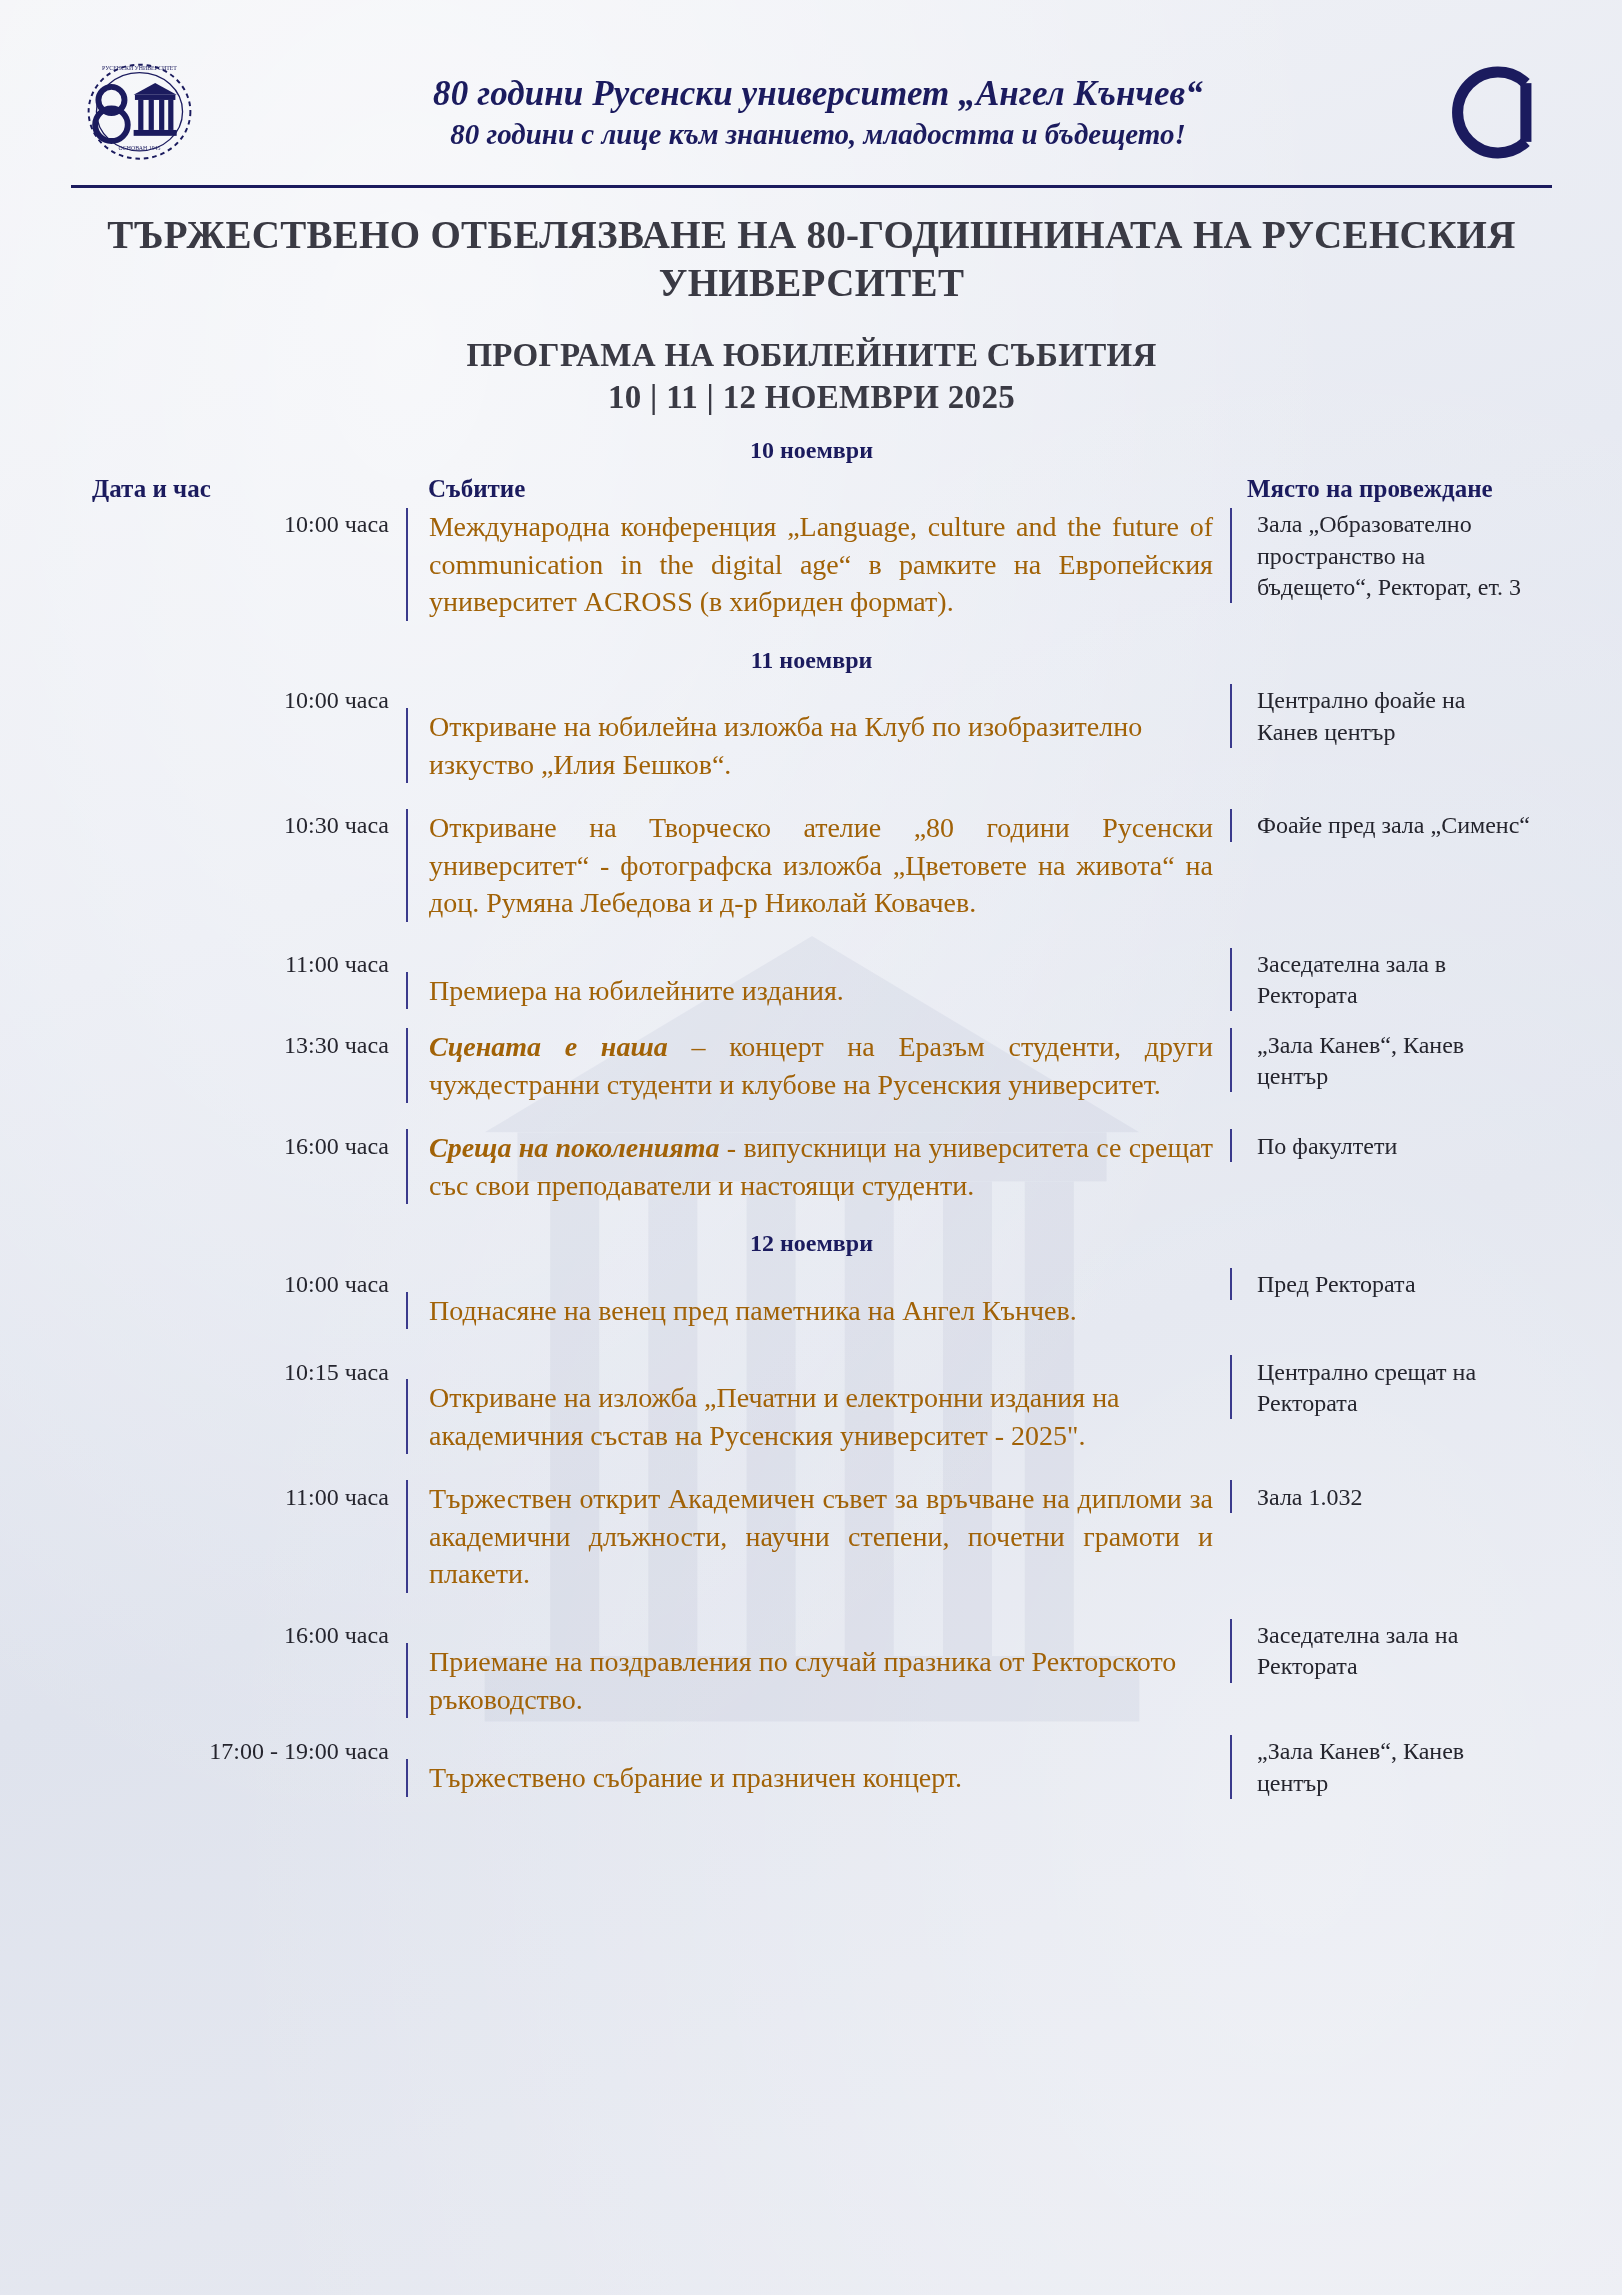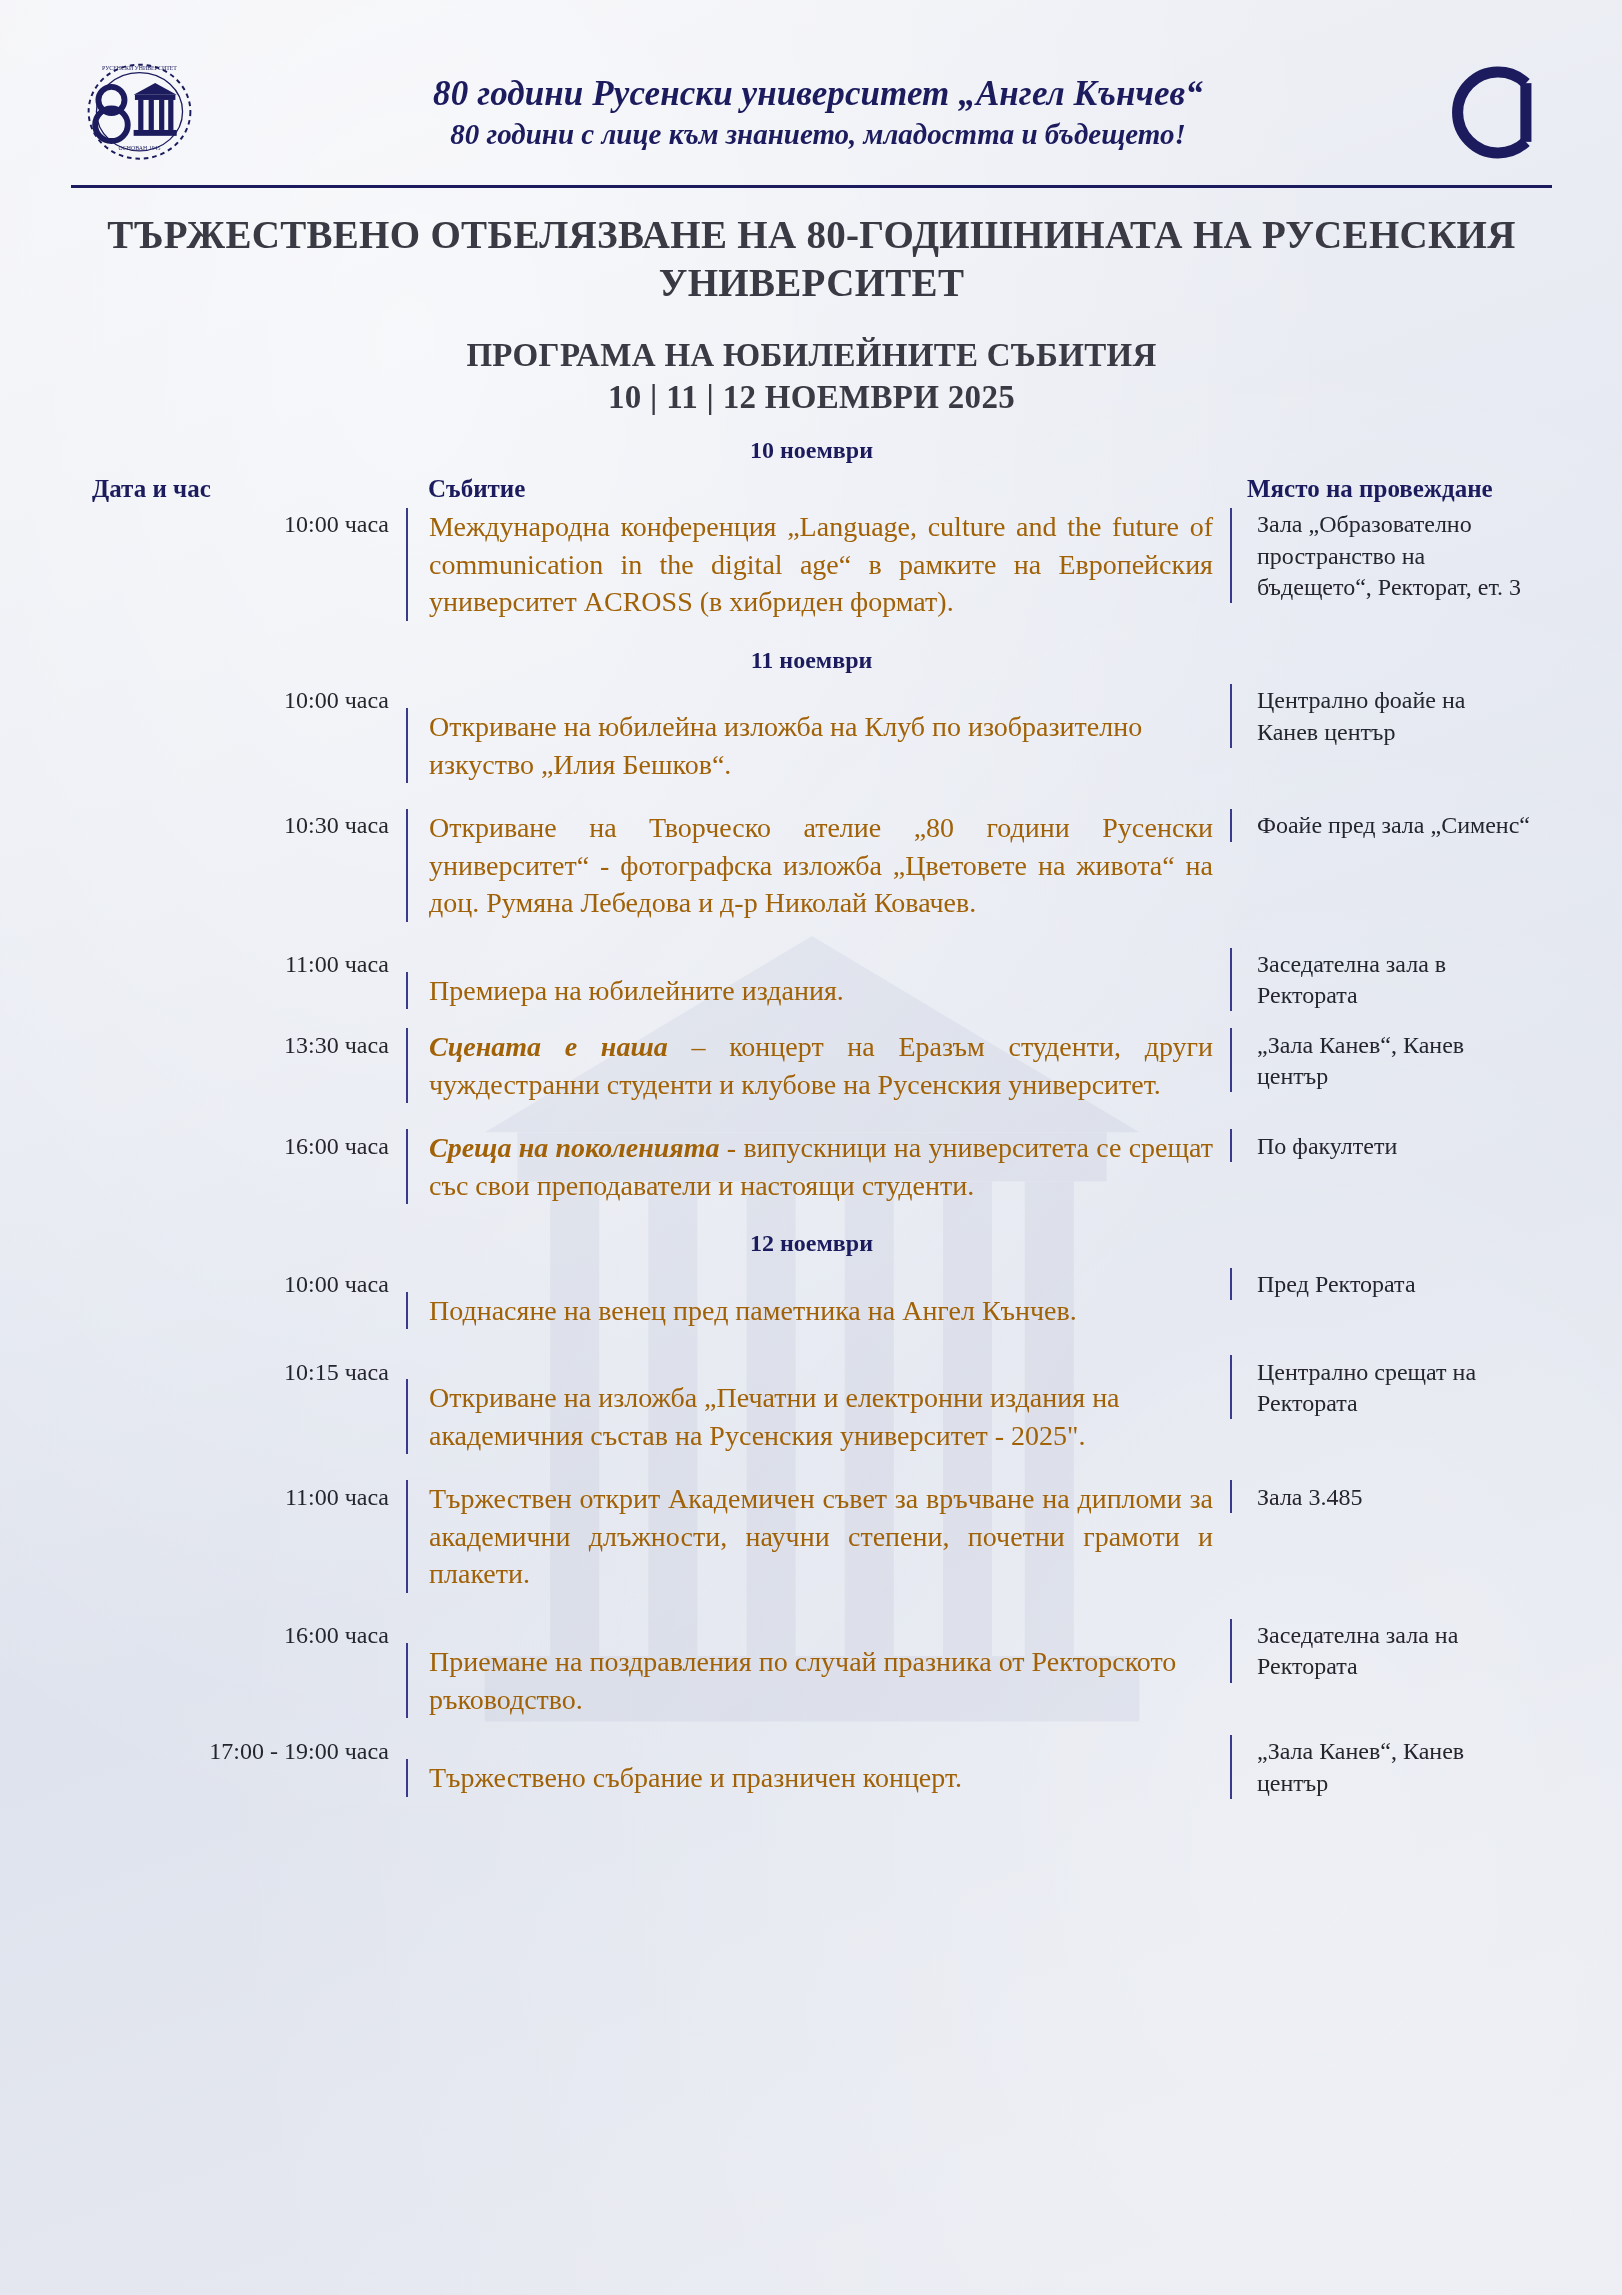--- a/index.html
+++ b/index.html
@@ -334,21 +334,21 @@
 
       <div class="row no-justify">
         <div class="c-time">10:15 часа</div>
         <div class="c-event">Откриване на изложба „Печатни и електронни издания на академичния състав на Русенския университет - 2025".</div>
         <div class="c-place">Централно срещат на Ректората</div>
       </div>
 
       <div class="row">
         <div class="c-time">11:00 часа</div>
         <div class="c-event">Тържествен открит Академичен съвет за връчване на дипломи за академични длъжности, научни степени, почетни грамоти и плакети.</div>
-        <div class="c-place">Зала 3.485</div>
+        <div class="c-place">Зала 1.032</div>
       </div>
 
       <div class="row tight no-justify">
         <div class="c-time">16:00 часа</div>
         <div class="c-event">Приемане на поздравления по случай празника от Ректорското ръководство.</div>
         <div class="c-place">Заседателна зала на Ректората</div>
       </div>
 
       <div class="row no-justify">
         <div class="c-time">17:00 - 19:00 часа</div>

